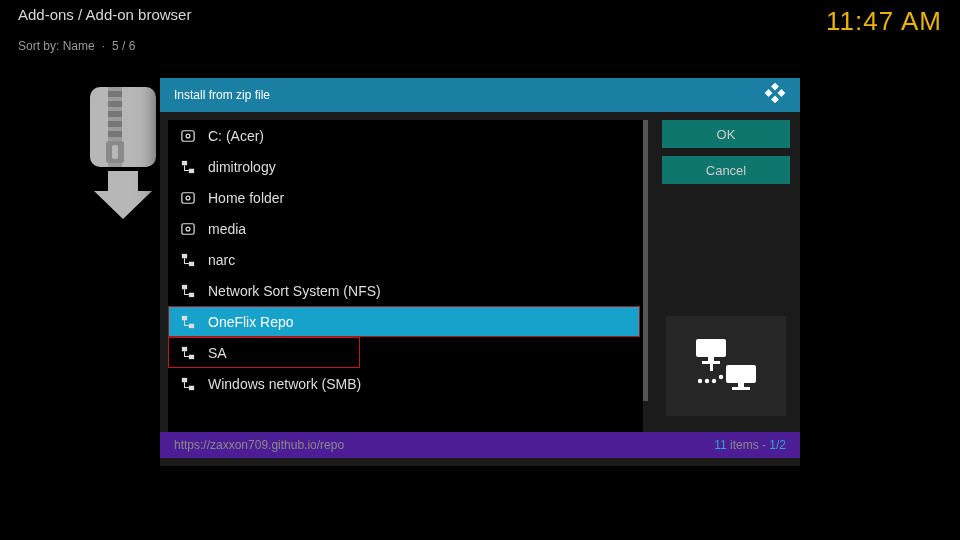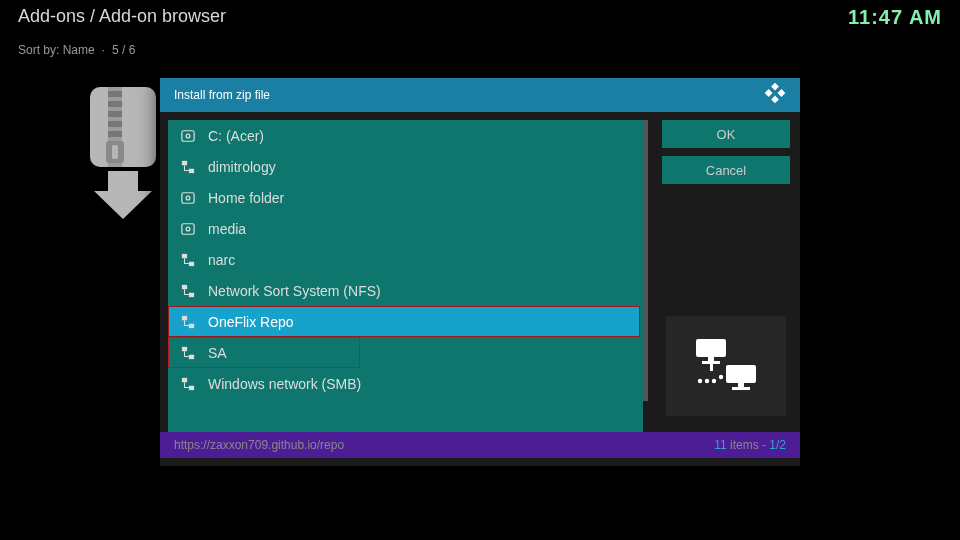--- a/index.html
+++ b/index.html
@@ -14,23 +14,23 @@
   }
   .topbar {
     position: absolute;
     top: 6px;
     left: 18px;
     right: 18px;
     display: flex;
     justify-content: space-between;
     align-items: flex-start;
   }
-  .breadcrumb { font-size: 18px; color: #d8d8d8; font-weight: 400; }
+  .breadcrumb { font-size: 15px; color: #d8d8d8; font-weight: 400; }
   .sortline { font-size: 12px; color: #999; margin-top: 16px; }
-  .clock { font-size: 20px; color: #86efac; letter-spacing: 1px; font-weight: 700; }
+  .clock { font-size: 26px; color: #eab308; letter-spacing: 1px; font-weight: 400; }
   .bg-icon {
     position: absolute;
     left: 82px;
     top: 83px;
     width: 100px;
     height: 140px;
   }
   .dialog {
     position: absolute;
     left: 160px;
@@ -48,21 +48,21 @@
     padding: 0 14px;
     justify-content: space-between;
   }
   .dialog-title { font-size: 12px; color: #fff; }
   .dialog-body {
     display: flex;
     height: 320px;
   }
   .list-pane {
     width: 480px;
-    background: #0f766e;
+    background: #000000;
     position: relative;
     margin: 8px 0 0 8px;
   }
   .file-list {
     position: absolute;
     left: 0; top: 0; right: 8px; bottom: 0;
     overflow: hidden;
   }
   .row {
     height: 31px;

